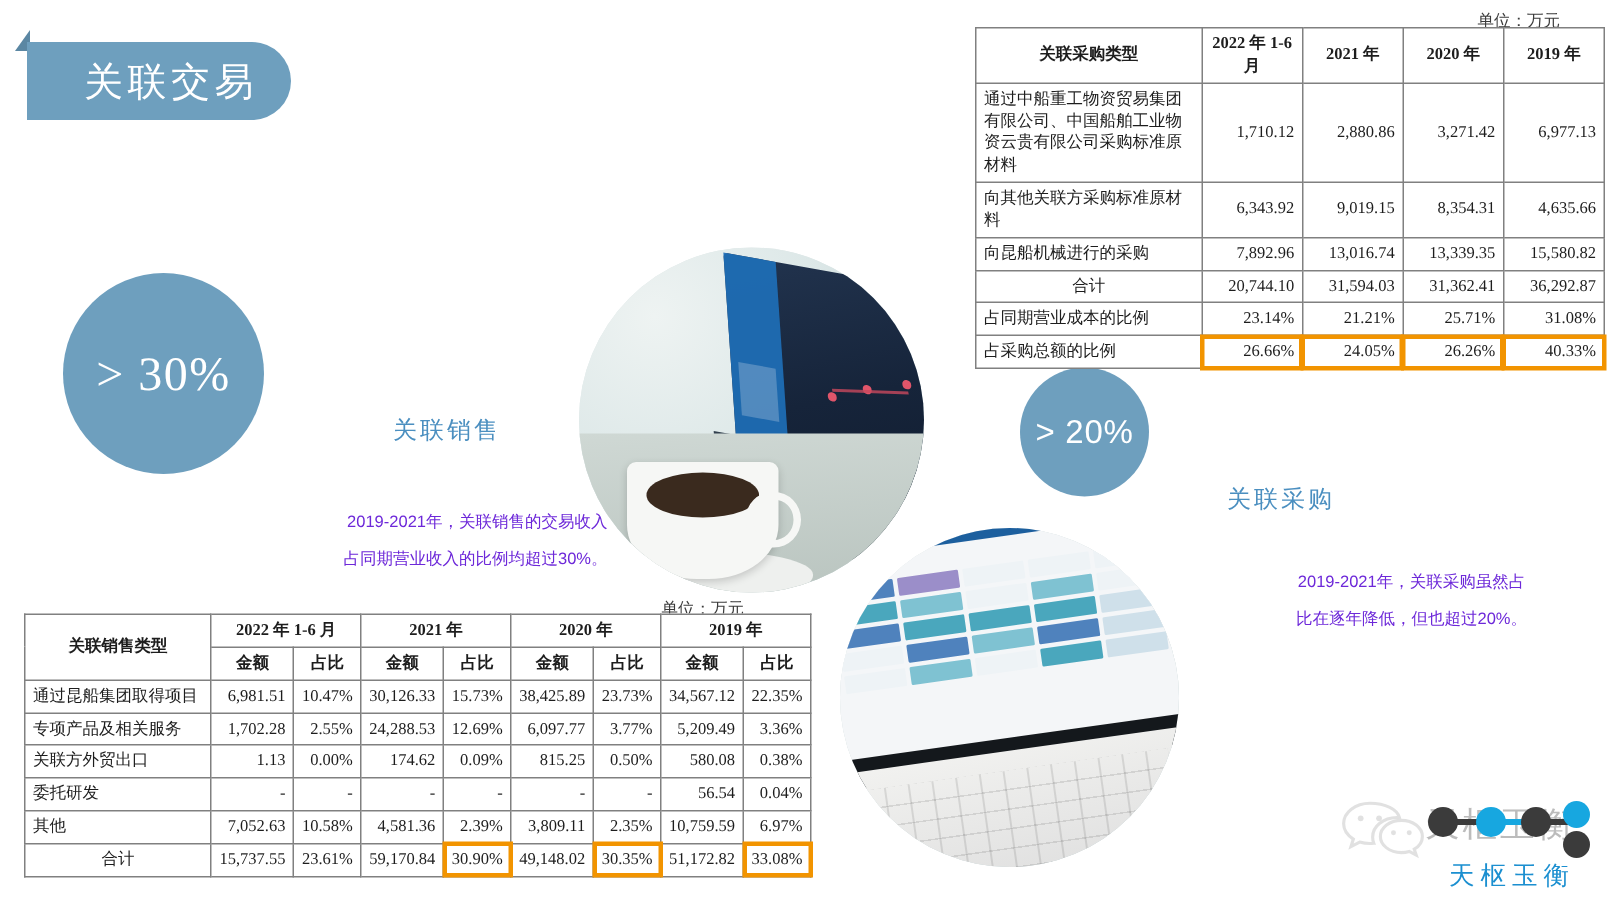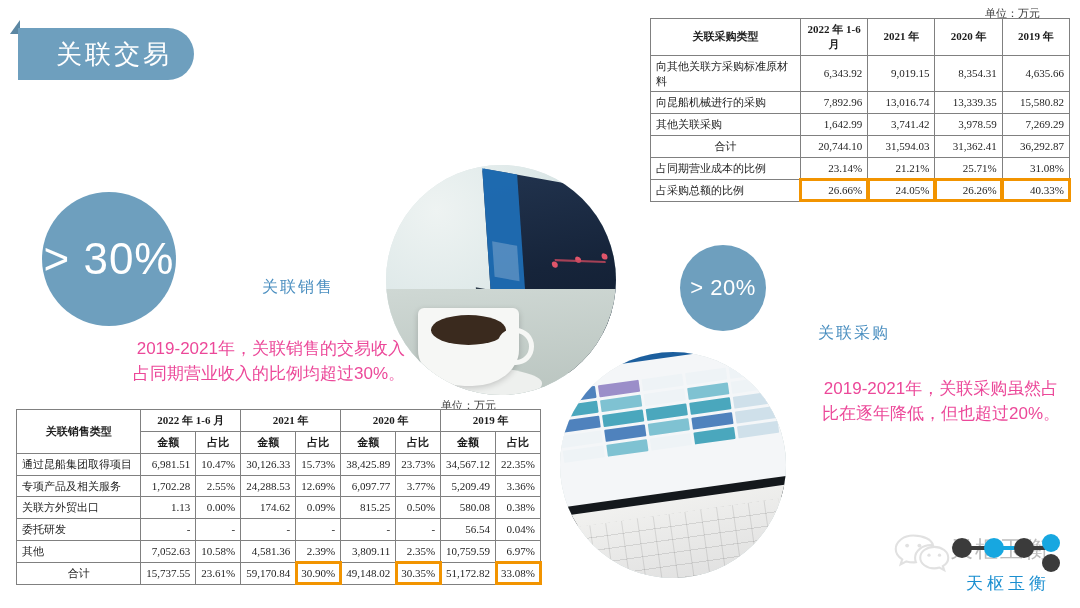--- a/index.html
+++ b/index.html
@@ -60,25 +60,26 @@
     border-radius: 50%;
     background: #6e9fbe;
     display: flex;
     align-items: center;
     justify-content: center;
     color: #ffffff;
     font-weight: 300;
   }
   .pct-30 {
     left: 42px;
-    top: 192px;
+    top: 182px;
     width: 134px;
     height: 134px;
-    font-size: 44px;
+    font-size: 32px;
     letter-spacing: 1px;
+    font-family: Liberation Serif, serif;
   }
   .pct-20 {
     left: 680px;
     top: 245px;
     width: 86px;
     height: 86px;
     font-size: 22px;
     letter-spacing: 0.5px;
   }
 
@@ -88,22 +89,22 @@
     color: #4b8fc0;
     font-size: 16px;
     letter-spacing: 2px;
     font-weight: normal;
   }
   .head-sales  { left: 262px; top: 277px; }
   .head-purch  { left: 818px; top: 323px; }
 
   .sec-para {
     position: absolute;
-    color: #ec4899;
-    font-size: 17px;
+    color: #6d28d9;
+    font-size: 11px;
     line-height: 25px;
     white-space: pre-line;
   }
   .para-sales {
     left: 130px;
     top: 336px;
     width: 275px;
     text-align: right;
   }
   .para-purch {
@@ -476,39 +477,39 @@
     <tr id="purchase-head-row">
         <th style="width: 178px;">关联采购类型</th>
         <th>2022 年 1-6 月</th>
         <th>2021 年</th>
         <th>2020 年</th>
         <th>2019 年</th>
       </tr>
   </thead>
   <tbody id="purchase-body">
       <tr>
+        <td class="lbl t-left">通过中船重工物资贸易集团有限公司、中国船舶工业物资云贵有限公司采购标准原材料</td>
+        <td class="num t-right">1,710.12</td>
+        <td class="num t-right">2,880.86</td>
+        <td class="num t-right">3,271.42</td>
+        <td class="num t-right">6,977.13</td>
+      </tr>
+      <tr>
         <td class="lbl t-left">向其他关联方采购标准原材料</td>
         <td class="num t-right">6,343.92</td>
         <td class="num t-right">9,019.15</td>
         <td class="num t-right">8,354.31</td>
         <td class="num t-right">4,635.66</td>
       </tr>
       <tr>
         <td class="lbl t-left">向昆船机械进行的采购</td>
         <td class="num t-right">7,892.96</td>
         <td class="num t-right">13,016.74</td>
         <td class="num t-right">13,339.35</td>
         <td class="num t-right">15,580.82</td>
-      </tr>
-      <tr>
-        <td class="lbl t-left">其他关联采购</td>
-        <td class="num t-right">1,642.99</td>
-        <td class="num t-right">3,741.42</td>
-        <td class="num t-right">3,978.59</td>
-        <td class="num t-right">7,269.29</td>
       </tr>
       <tr>
         <td class="lbl t-center bold">合计</td>
         <td class="num t-right bold">20,744.10</td>
         <td class="num t-right bold">31,594.03</td>
         <td class="num t-right bold">31,362.41</td>
         <td class="num t-right bold">36,292.87</td>
       </tr>
       <tr>
         <td class="lbl t-left bold">占同期营业成本的比例</td>

